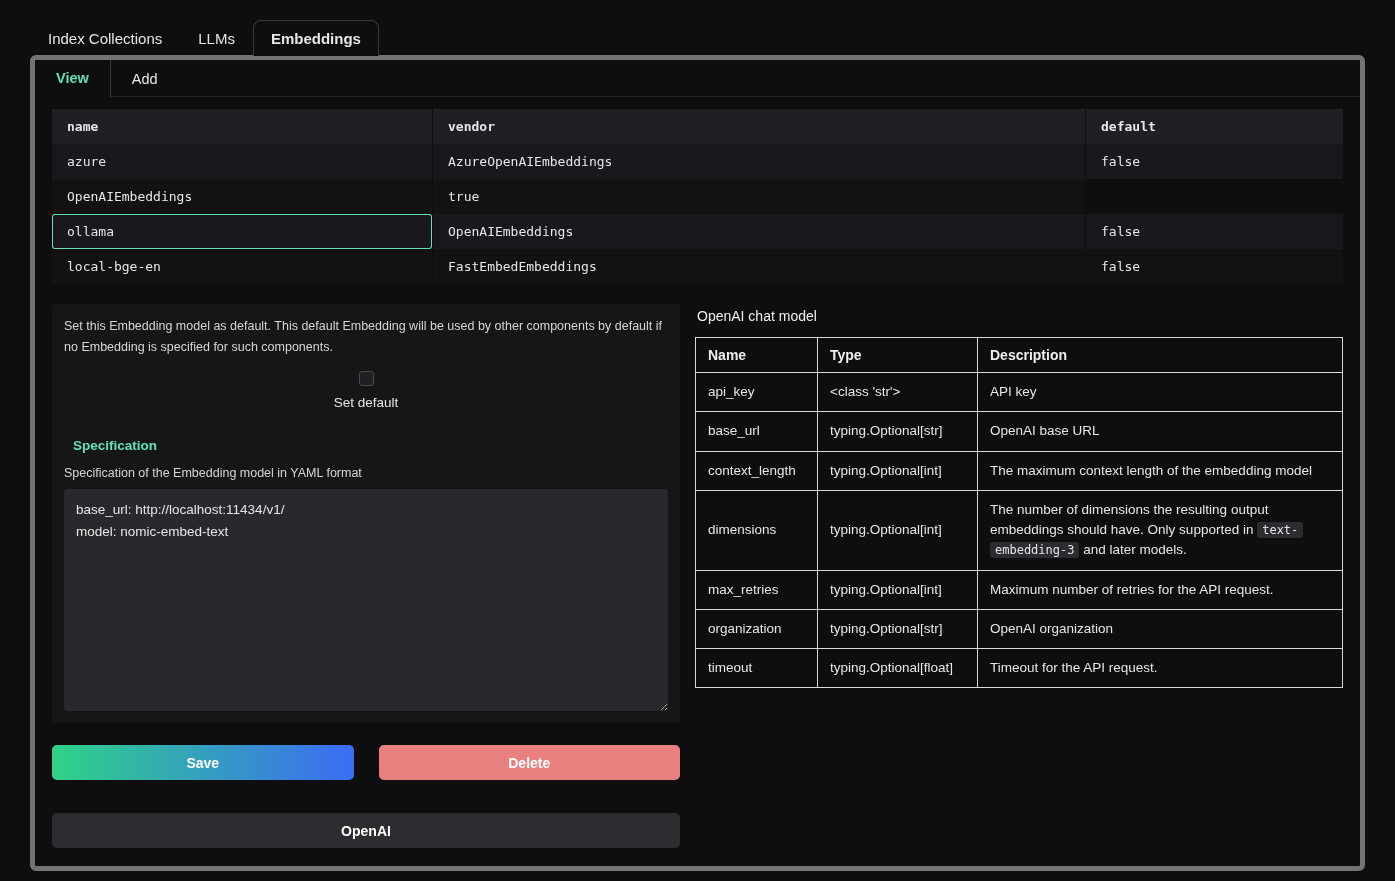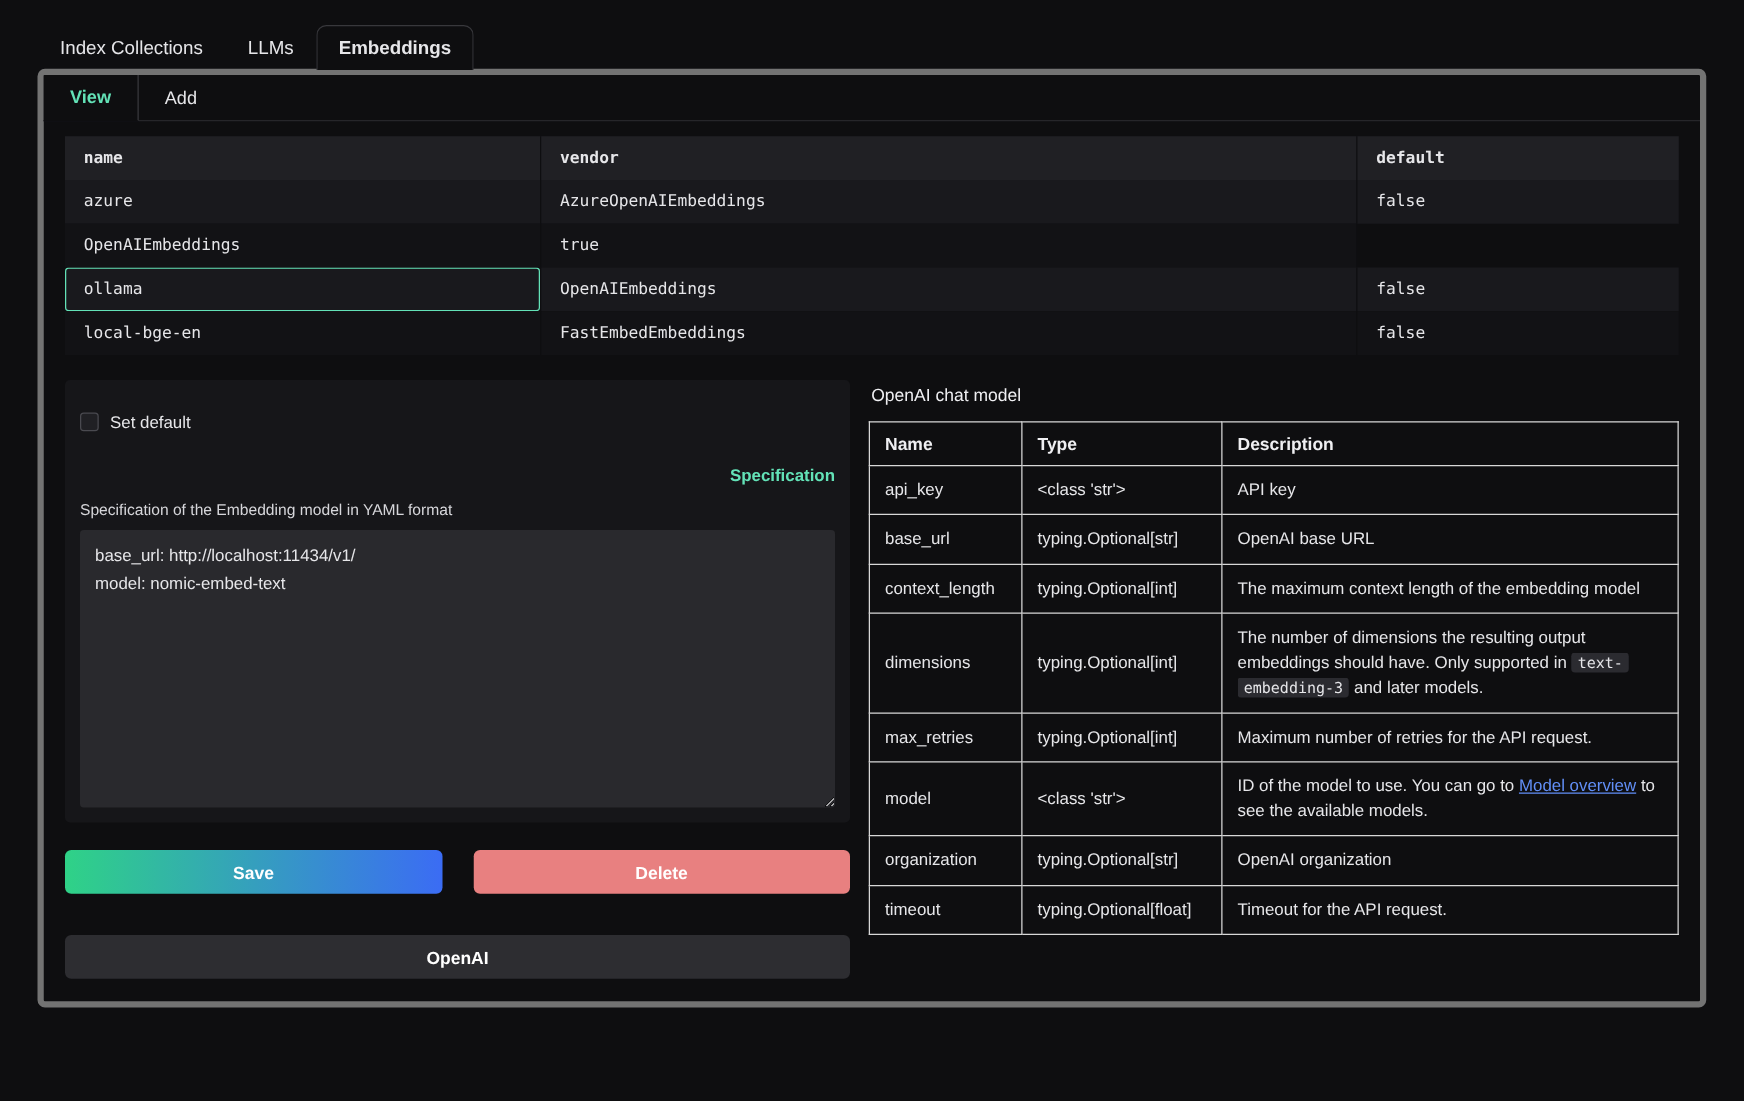--- a/index.html
+++ b/index.html
@@ -48,23 +48,23 @@
   .ecell.selected { box-shadow:inset 0 0 0 1px var(--selection,#63e2b7); border-radius:3px; }
 
   
   .cols { display:flex; gap:15px; margin-top:20px; align-items:flex-start; }
   .left-col { width:628px; flex:none; }
   .right-col { flex:1; min-width:0; }
 
   
   .default-panel { background:#161619; border-radius:4px; padding:12px; }
   .default-desc { font-size:12.5px; color:#d6d6da; line-height:1.65; }
-  .checkbox-row { display:flex; align-items:center; gap:9px; margin-top:14px; font-size:13.5px; cursor:pointer; color:#e6e6e9; }
+  .checkbox-row { display:flex; align-items:center; gap:9px; margin-top:14px; font-size:13.5px; cursor:pointer; color:#e6e6e9;flex-direction:column; }
   .checkbox { width:15px; height:15px; border:1px solid #4a4a50; border-radius:3px; background:#202024; flex:none; }
-  .spec-heading { margin:28px 0 0 9px; font-size:13.5px; font-weight:700; color:var(--accent,#63e2b7);text-align:right; }
+  .spec-heading { margin:28px 0 0 9px; font-size:13.5px; font-weight:700; color:var(--accent,#63e2b7); }
   .spec-sub { margin-top:13px; font-size:12.5px; color:#d6d6da; }
   .yaml-input {
     display:block; margin-top:9px; width:100%; height:222px;
     background:#29292d; color:#e6e6e9; border:none; border-radius:3px;
     padding:10px 12px; font-family:"Liberation Sans","DejaVu Sans",sans-serif;
     font-size:13.5px; line-height:1.6; resize:vertical; outline:none;
   }
 
   
   .btn-row { display:flex; gap:25px; margin-top:22px; }
@@ -133,20 +133,21 @@
           <div class="ecell" data-interactable="false">local-bge-en</div>
           <div class="ecell" data-interactable="false">FastEmbedEmbeddings</div>
           <div class="ecell" data-interactable="false">false</div>
         </div>
       </div>
 
     <div class="cols" data-interactable="false">
 
       <div class="left-col" data-interactable="false">
         <div class="default-panel" data-interactable="false">
+          <p class="default-desc" data-interactable="false">Set this Embedding model as default. This default Embedding will be used by other components by default if no Embedding is specified for such components.</p>
           <label class="checkbox-row" data-interactable="true">
             <span class="checkbox" data-interactable="true"></span>
             <span data-interactable="false">Set default</span>
           </label>
           <div class="spec-heading" data-interactable="false">Specification</div>
           <p class="spec-sub" data-interactable="false">Specification of the Embedding model in YAML format</p>
           <textarea class="yaml-input" data-interactable="true" spellcheck="false" style="">base_url: http://localhost:11434/v1/
 model: nomic-embed-text</textarea>
         </div>
 
@@ -187,25 +188,20 @@
                 <td data-interactable="false">dimensions</td>
                 <td data-interactable="false">typing.Optional[int]</td>
                 <td data-interactable="false">The number of dimensions the resulting output embeddings should have. Only supported in <code class="chip" data-interactable="false">text-embedding-3</code> and later models.</td>
               </tr>
               <tr data-interactable="false">
                 <td data-interactable="false">max_retries</td>
                 <td data-interactable="false">typing.Optional[int]</td>
                 <td data-interactable="false">Maximum number of retries for the API request.</td>
               </tr>
               <tr data-interactable="false">
-                <td data-interactable="false">model</td>
-                <td data-interactable="false">&lt;class 'str'&gt;</td>
-                <td data-interactable="false">ID of the model to use. You can go to <a class="dlink" href="#" data-interactable="true">Model overview</a> to see the available models.</td>
-              </tr>
-              <tr data-interactable="false">
                 <td data-interactable="false">organization</td>
                 <td data-interactable="false">typing.Optional[str]</td>
                 <td data-interactable="false">OpenAI organization</td>
               </tr>
               <tr data-interactable="false">
                 <td data-interactable="false">timeout</td>
                 <td data-interactable="false">typing.Optional[float]</td>
                 <td data-interactable="false">Timeout for the API request.</td>
               </tr>
             </tbody>

